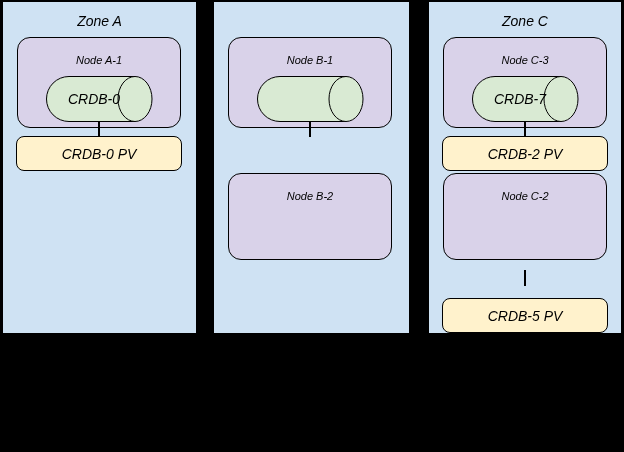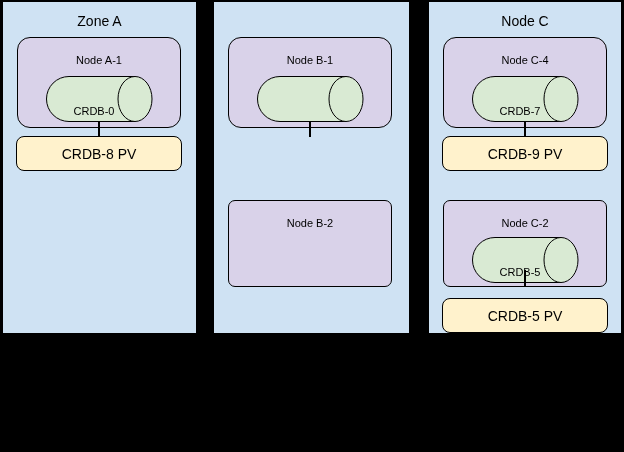--- a/index.html
+++ b/index.html
@@ -9,20 +9,21 @@
     height: 452px;
     background: var(--background, #000);
     overflow: hidden;
     font-family: "Liberation Sans", sans-serif;
     color: #000;
   }
   .canvas {
     position: relative;
     width: 624px;
     height: 452px;
+    font-style: italic;
   }
   .zone {
     position: absolute;
     top: 1px;
     height: 333px;
     background: var(--zone_fill, #cfe2f3);
     border: 1px solid var(--stroke, #000);
     box-sizing: border-box;
   }
   .zone-a { left: 2px;   width: 195px; }
@@ -39,21 +40,21 @@
   .node {
     position: absolute;
     left: 14px;
     width: 164px;
     background: var(--node_fill, #d9d2e9);
     border: 1px solid var(--stroke, #000);
     border-radius: 13px;
     box-sizing: border-box;
   }
   .node-row1 { top: 35px;  height: 91px; }
-  .node-row2 { top: 198px; height: 87px; border-radius: 7px; }
+  .node-row2 { top: 171px; height: 87px; }
   .node-title {
     position: absolute;
     top: 13px; left: 0; right: 0;
     text-align: center;
     font-size: 11px;
     line-height: 18px;
   }
   .cylinder {
     position: absolute;
     left: 28px;
@@ -68,22 +69,21 @@
     stroke: var(--stroke, #000);
     stroke-width: 1;
   }
   .cyl-label {
     position: absolute;
     top: 0; left: 0;
     width: 96px; height: 100%;
     display: flex;
     align-items: center;
     justify-content: center;
-    font-size: 11px;
-    margin-top: 12px;
+    font-size: 14px;
   }
   .connector {
     position: absolute;
     left: 95px;
     width: 2px;
     background: var(--stroke, #000);
   }
   .conn-row1 { top: 119px; height: 16px; }
   .conn-row2 { top: 268px; height: 16px; }
   .pv {
@@ -116,21 +116,21 @@
       <div class="cylinder cyl-row1">
         <svg width="107" height="46" viewBox="0 0 107 46">
           <path class="cyl-body" d="M 89 0.5 L 23 0.5 A 22.5 22.5 0 0 0 23 45.5 L 89 45.5"></path>
           <ellipse class="cyl-body" cx="89" cy="23" rx="17" ry="22.5"></ellipse>
         </svg>
         <div class="cyl-label">CRDB-0</div>
       </div>
     </div>
     <div class="connector conn-row1"></div>
     <div class="pv pv-row1">
-      <span>CRDB-8 PV</span>
+      <span>CRDB-0 PV</span>
     </div>
   </div>
 
   <div class="zone zone-b">
 
     <div class="node node-row1">
       <div class="node-title">Node B-1</div>
       <div class="cylinder cyl-row1">
         <svg width="107" height="46" viewBox="0 0 107 46">
           <path class="cyl-body" d="M 89 0.5 L 23 0.5 A 22.5 22.5 0 0 0 23 45.5 L 89 45.5"></path>
@@ -139,46 +139,39 @@
       </div>
     </div>
     <div class="connector conn-row1"></div>
 
     <div class="node node-row2">
       <div class="node-title">Node B-2</div>
     </div>
   </div>
 
   <div class="zone zone-c">
-    <div class="zone-title">Node C</div>
+    <div class="zone-title">Zone C</div>
 
     <div class="node node-row1">
-      <div class="node-title">Node C-4</div>
+      <div class="node-title">Node C-3</div>
       <div class="cylinder cyl-row1">
         <svg width="107" height="46" viewBox="0 0 107 46">
           <path class="cyl-body" d="M 89 0.5 L 23 0.5 A 22.5 22.5 0 0 0 23 45.5 L 89 45.5"></path>
           <ellipse class="cyl-body" cx="89" cy="23" rx="17" ry="22.5"></ellipse>
         </svg>
         <div class="cyl-label">CRDB-7</div>
       </div>
     </div>
     <div class="connector conn-row1"></div>
     <div class="pv pv-row1">
-      <span>CRDB-9 PV</span>
+      <span>CRDB-2 PV</span>
     </div>
 
     <div class="node node-row2">
       <div class="node-title">Node C-2</div>
-      <div class="cylinder cyl-row2">
-        <svg width="107" height="46" viewBox="0 0 107 46">
-          <path class="cyl-body" d="M 89 0.5 L 23 0.5 A 22.5 22.5 0 0 0 23 45.5 L 89 45.5"></path>
-          <ellipse class="cyl-body" cx="89" cy="23" rx="17" ry="22.5"></ellipse>
-        </svg>
-        <div class="cyl-label">CRDB-5</div>
-      </div>
     </div>
     <div class="connector conn-row2"></div>
     <div class="pv pv-row2">
       <span>CRDB-5 PV</span>
     </div>
   </div>
 
 </div>
 
 </body></html>

